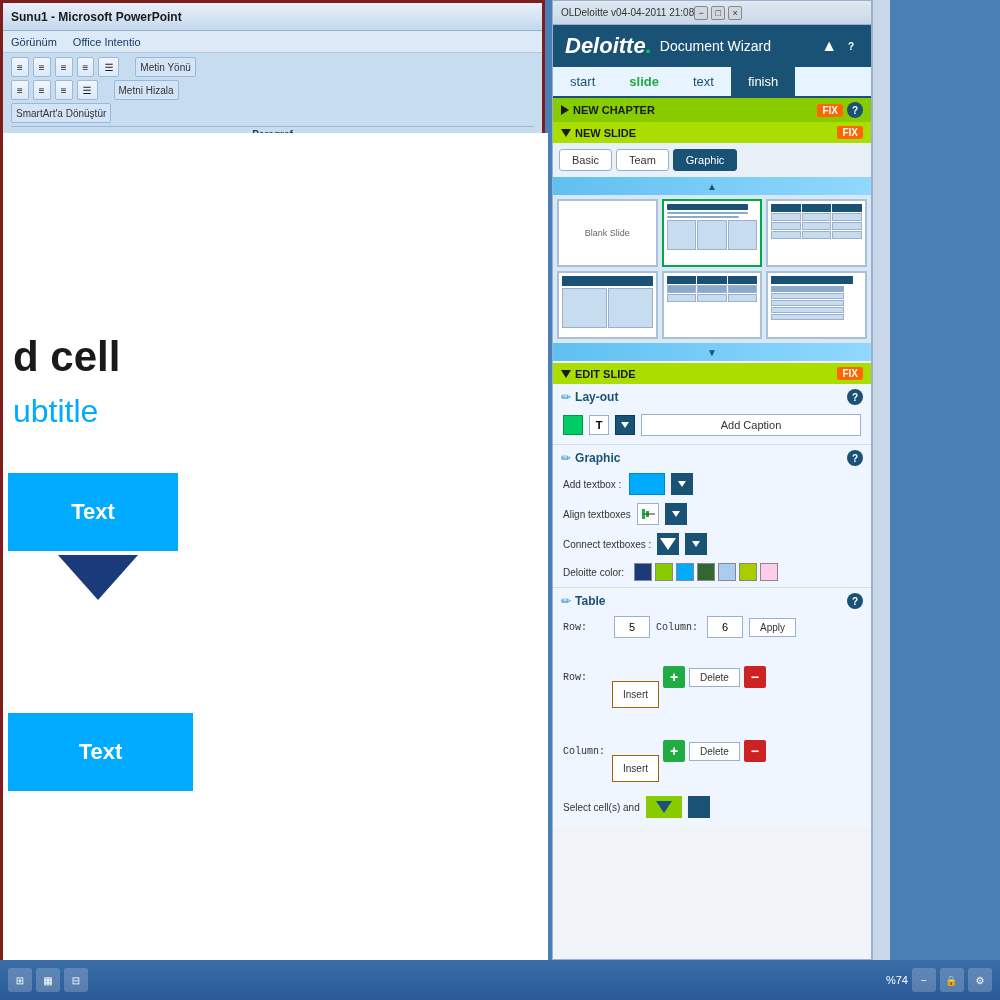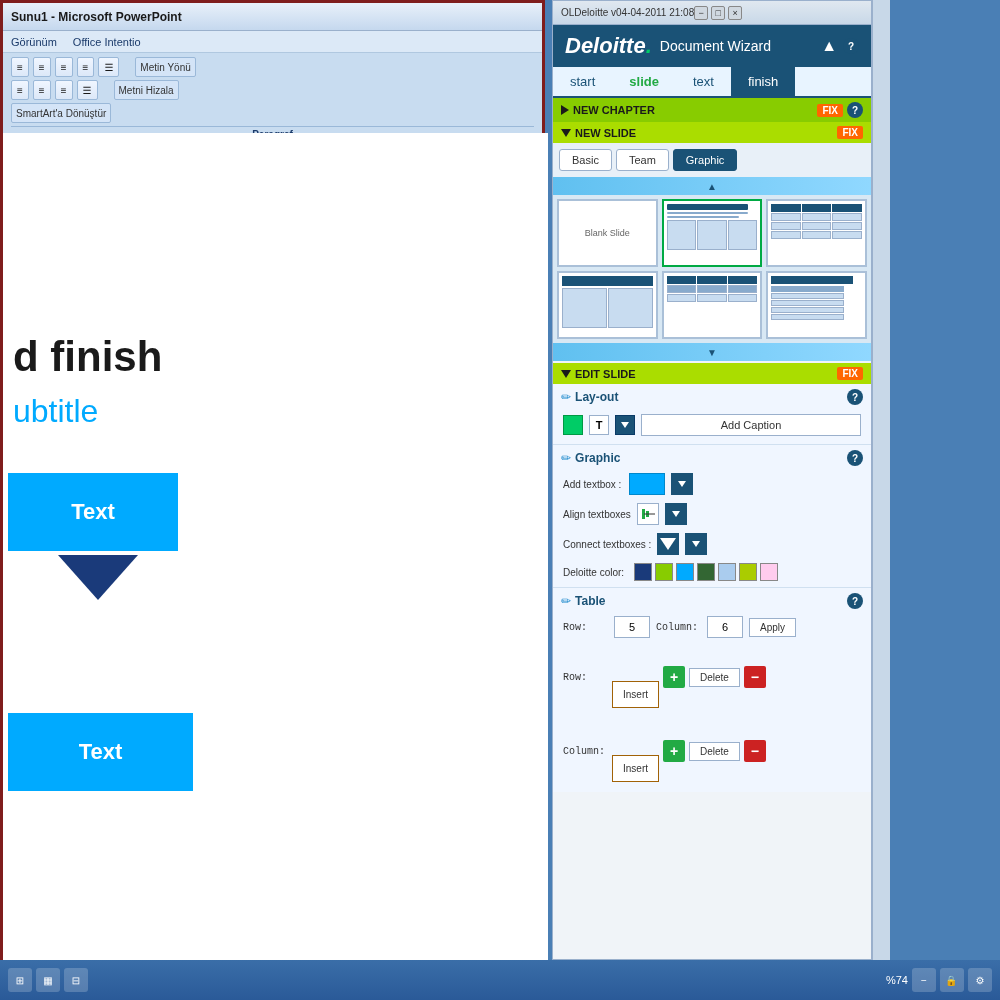--- a/index.html
+++ b/index.html
@@ -156,21 +156,21 @@
       <div class="ribbon-label">Metni Hizala</div>
     </div>
     <div class="ribbon-row">
       <div class="ribbon-label">SmartArt'a Dönüştür</div>
     </div>
     <div class="ribbon-section-label">Paragraf</div>
   </div>
 
   <div class="slide-canvas">
     <div class="slide-title">
-      <span>d finish</span>
+      <span>d cell</span>
     </div>
     <div class="slide-subtitle">
       <span>ubtitle</span>
     </div>
     <div class="text-box-1">
       <span>Text</span>
     </div>
     <div class="triangle-down"></div>
     <div class="text-box-2">
       <span>Text</span>
@@ -417,20 +417,27 @@
     </div>
 
     <div class="table-action-row" style="padding:4px 10px;">
       <span class="table-label">Column:</span>
       <button class="insert-btn">Insert</button>
       <div class="plus-btn">+</div>
       <button class="delete-btn">Delete</button>
       <div class="minus-btn">−</div>
     </div>
 
+    <div class="select-cells-row">
+      <span class="select-cells-label">Select cell(s) and</span>
+      <div class="green-arrow-btn">
+        <div style="width:0;height:0;border-left:8px solid transparent;border-right:8px solid transparent;border-top:12px solid #1a5276;"></div>
+      </div>
+      <div class="blue-btn"></div>
+    </div>
   </div>
 </div>
 
 <div class="right-area" style="left:872px;"></div>
 
 <div class="taskbar">
   <div class="taskbar-icon">⊞</div>
   <div class="taskbar-icon">▦</div>
   <div class="taskbar-icon">⊟</div>
   <span class="taskbar-pct">%74</span>

